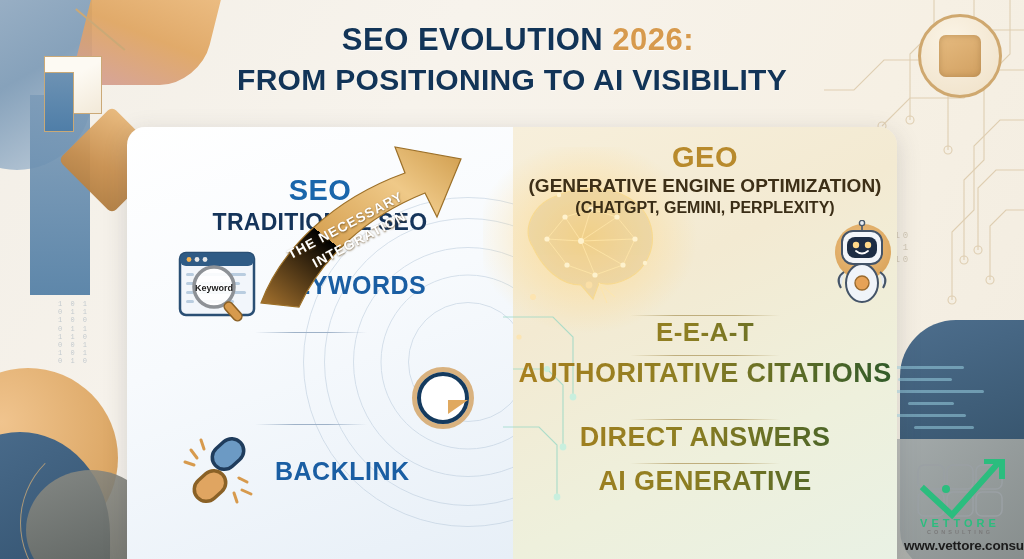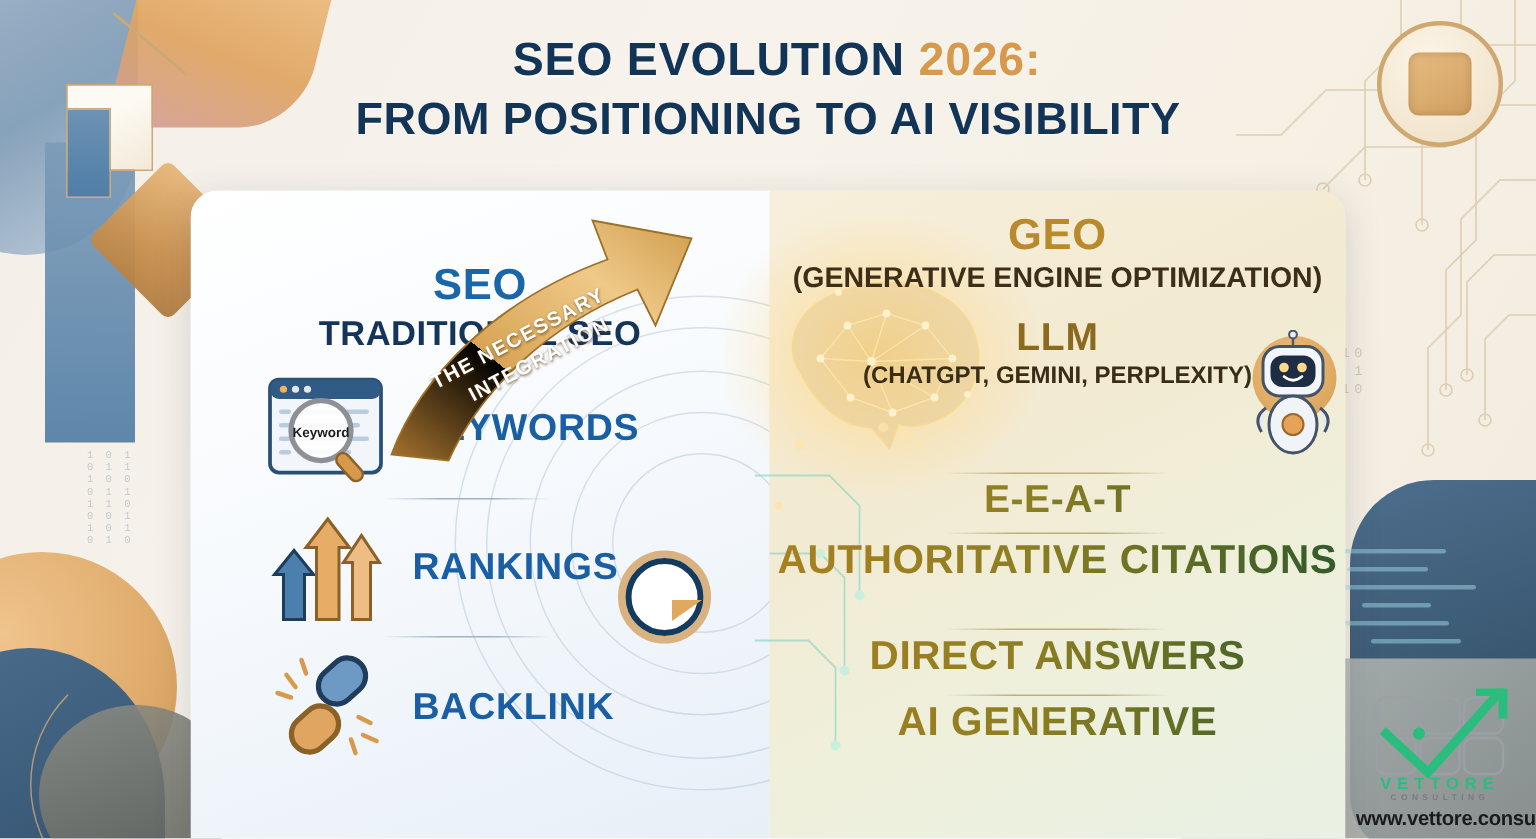--- a/index.html
+++ b/index.html
@@ -360,36 +360,20 @@
             </g>
             <circle cx="38" cy="40" r="20" fill="#ffffff" fill-opacity=".9" stroke="#8d9196" stroke-width="3.5"></circle>
             <text x="38" y="44" font-family="Liberation Sans, sans-serif" font-size="9" font-weight="700" fill="#1c1c1c" text-anchor="middle">Keyword</text>
             <rect x="52" y="54" width="9" height="22" rx="4.5" fill="#d79a4d" stroke="#8b6126" stroke-width="1.6" transform="rotate(-42 56 64)"></rect>
           </svg>
         </div>
         <div class="l-txt">KEYWORDS</div>
       </div>
       <div class="l-div" style="top:205px"></div>
 
-      <div class="l-item" style="top:206px;height:90px">
-        <div class="l-ico">
-          <svg width="80" height="78" viewBox="0 0 80 78">
-            <g stroke="#1f3c5c" stroke-width="2">
-              <path d="M10 74 V44 L4 44 L17 28 L30 44 L24 44 V74 Z" fill="#4b7fae"></path>
-            </g>
-            <g stroke="#8a6126" stroke-width="2">
-              <path d="M32 74 V26 L25 26 L39.5 7 L54 26 L47 26 V74 Z" fill="#e7ad67"></path>
-            </g>
-            <g stroke="#8a6126" stroke-width="2">
-              <path d="M56 74 V36 L50 36 L62 18 L74 36 L68 36 V74 Z" fill="#edbd84"></path>
-            </g>
-          </svg>
-        </div>
-        <div class="l-txt">RANKINGS</div>
-      </div>
       <div class="l-div" style="top:297px"></div>
 
       <div class="l-item" style="top:298px;height:92px">
         <div class="l-ico">
           <svg width="84" height="78" viewBox="0 0 84 78">
             <g stroke="#1f3c5c" stroke-width="3.5" fill="none" stroke-linecap="round">
               <rect x="34" y="10" width="34" height="24" rx="12" fill="#6c9ac4" transform="rotate(-42 51 22)"></rect>
             </g>
             <g stroke="#8a6126" stroke-width="3.5" fill="none" stroke-linecap="round">
               <rect x="16" y="42" width="34" height="24" rx="12" fill="#e0a561" transform="rotate(-42 33 54)"></rect>
@@ -447,21 +431,20 @@
         <g fill="#ffe3a8" opacity=".9">
             <circle cx="30" cy="20" r="3"></circle>
             <circle cx="86" cy="8" r="3.4"></circle>
             <circle cx="16" cy="60" r="2.6"></circle>
           </g>
       </svg>
 
       <div class="rp-head">
         <div class="rp-geo">GEO</div>
         <div class="rp-sub">(GENERATIVE ENGINE OPTIMIZATION)</div>
-        <div class="rp-llm">LLM</div>
         <div class="rp-llmsub">(CHATGPT, GEMINI, PERPLEXITY)</div>
       </div>
 
       <div class="robot">
         <div class="robot-halo"></div>
         <svg viewBox="0 0 58 84" style="position:absolute;inset:0">
           <line x1="29" y1="2" x2="29" y2="11" stroke="#4a5a6b" stroke-width="1.6"></line>
           <circle cx="29" cy="3" r="2.6" fill="#e9eef4" stroke="#4a5a6b" stroke-width="1.4"></circle>
           <rect x="9" y="11" width="40" height="33" rx="11" fill="#f3f6fa" stroke="#445468" stroke-width="2"></rect>
           <rect x="14" y="17" width="30" height="21" rx="8" fill="#1d2d44"></rect>

